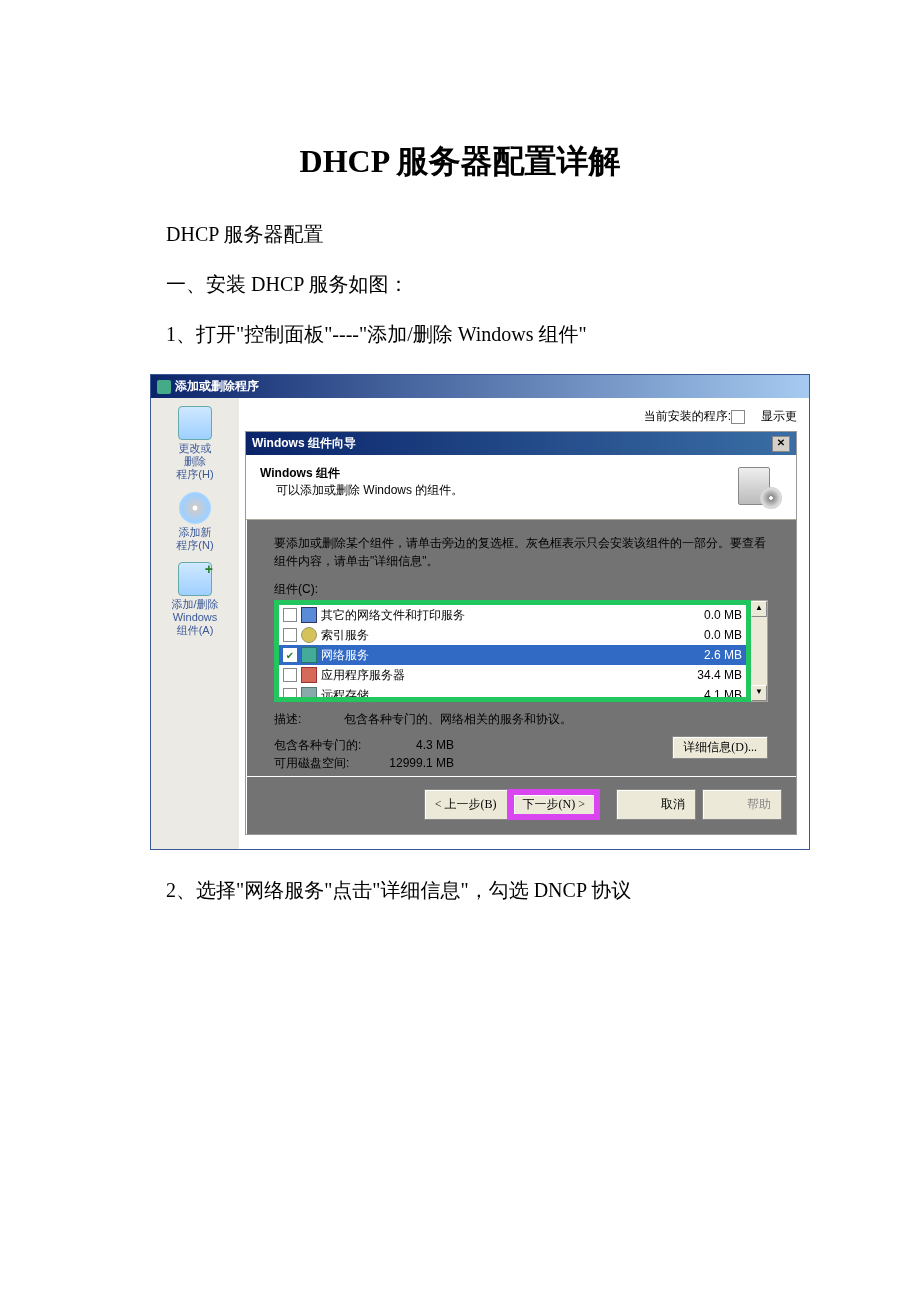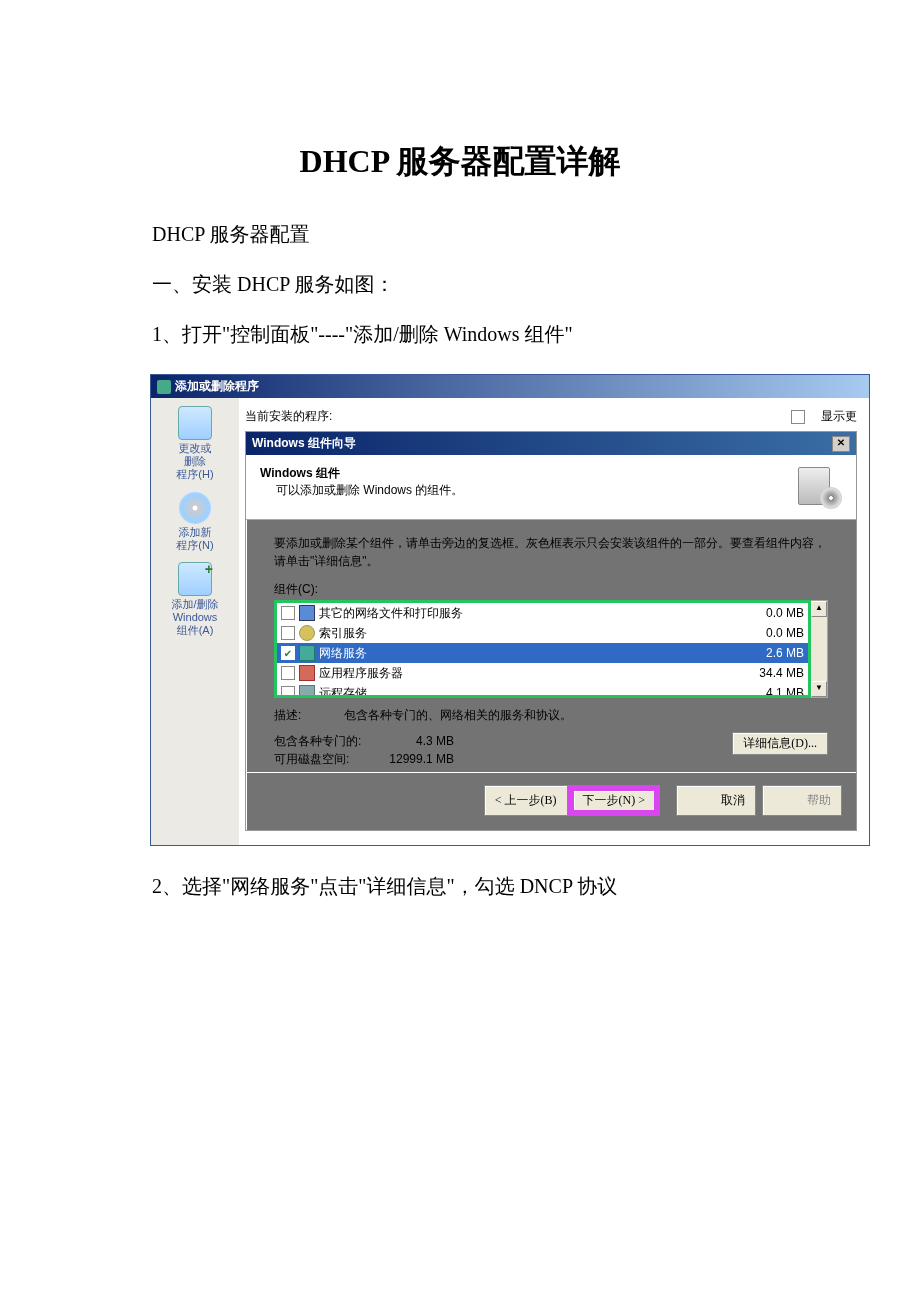--- a/index.html
+++ b/index.html
@@ -16,26 +16,26 @@
     font-family: "Times New Roman", "SimSun", serif;
     font-size: 32px;
     font-weight: bold;
     text-align: center;
     margin: 100px 0 30px 0;
   }
   .body-text {
     font-family: "SimSun", "Times New Roman", serif;
     font-size: 20px;
     line-height: 2;
-    margin: 10px 2px;
+    margin: 10px 16px;
   }
   
   .screenshot {
     margin: 20px 0;
-    width: 720px;
+    width: 660px;
   }
   .outer-window {
     background: #d4d0c8;
     border: 1px solid #3b5998;
   }
   .outer-title {
     background: linear-gradient(to right, #0a246a, #a6caf0);
     color: #fff;
     font-family: "SimSun", Tahoma, sans-serif;
     font-size: 12px;
@@ -101,21 +101,21 @@
   }
   .main-area {
     flex: 1;
     padding: 10px 12px 14px 6px;
     position: relative;
     font-family: "SimSun", Tahoma, sans-serif;
     font-size: 12px;
   }
   .top-row {
     display: flex;
-    justify-content: space-between;
+    justify-content: flex-end;
     align-items: center;
     margin-bottom: 6px;
   }
   .top-row .lbl { color: #000; }
   .top-row .chk {
     display: flex; align-items: center; gap: 16px;
   }
   .top-row .chk .box {
     width: 12px; height: 12px; border: 1px solid #888; background: #fff;
     display: inline-block;
@@ -181,21 +181,21 @@
   }
   .wiz-body .instr { margin-bottom: 10px; }
   .wiz-body .list-lbl { margin-bottom: 2px; }
   .list-wrap {
     display: flex;
     align-items: stretch;
   }
   .comp-list {
     flex: 1;
     background: #fff;
-    border: 3px solid #22c55e;
+    border: 5px solid #22c55e;
     height: 92px;
     overflow: hidden;
     font-size: 12px;
   }
   .comp-row {
     display: flex;
     align-items: center;
     padding: 1px 4px;
     gap: 4px;
   }

